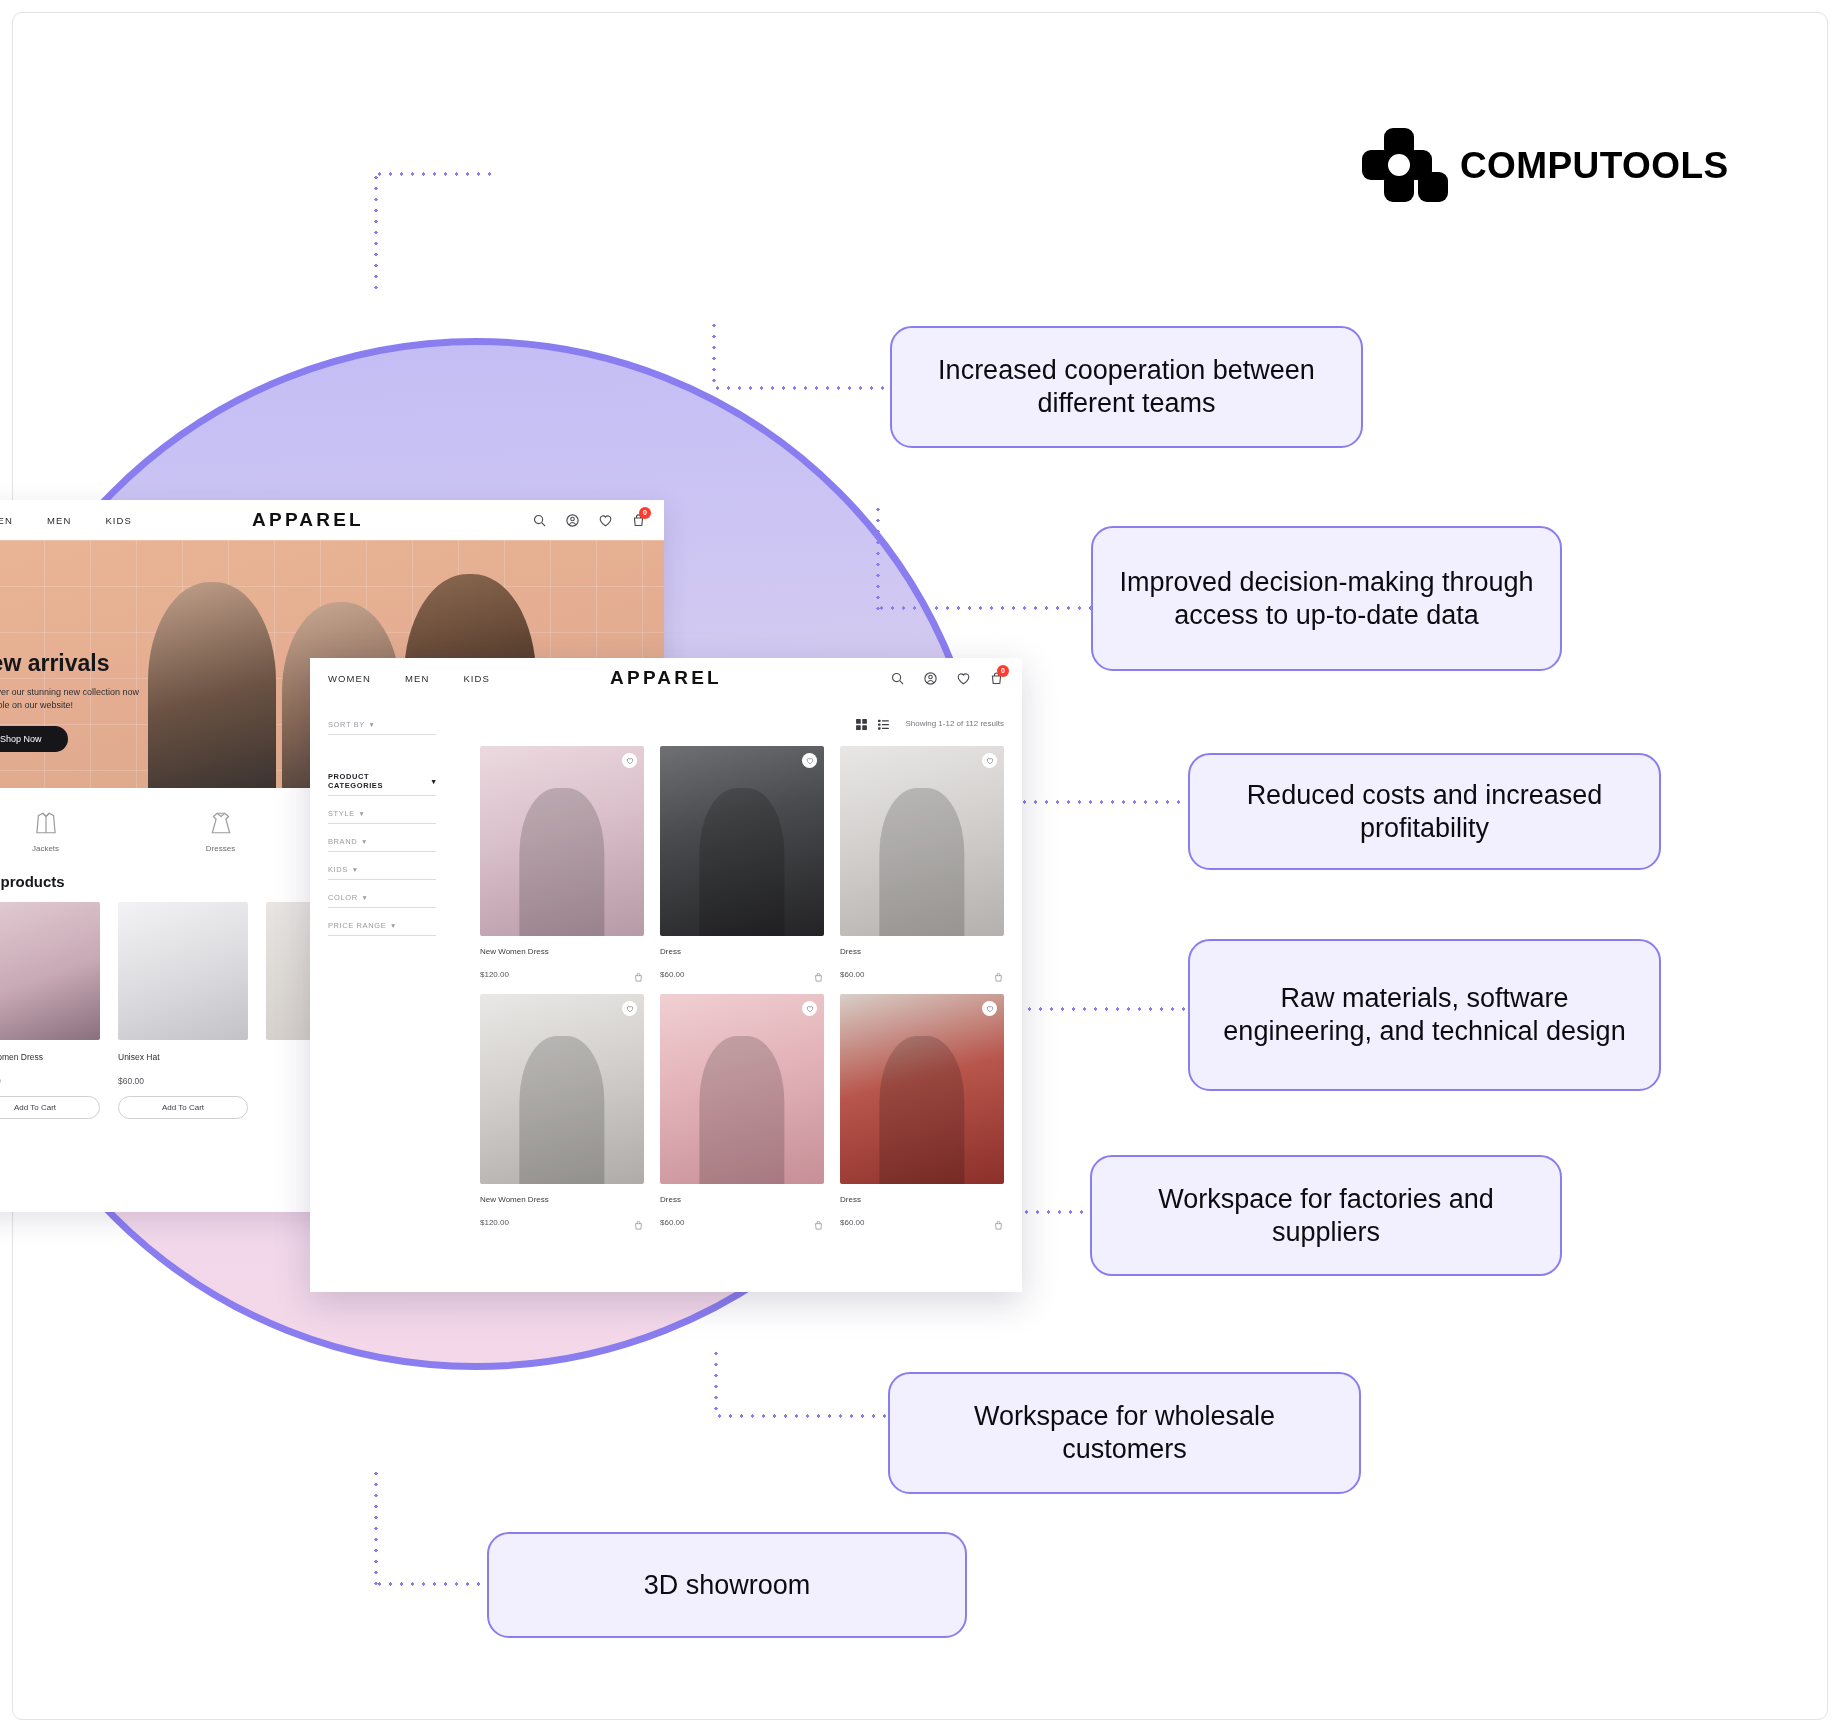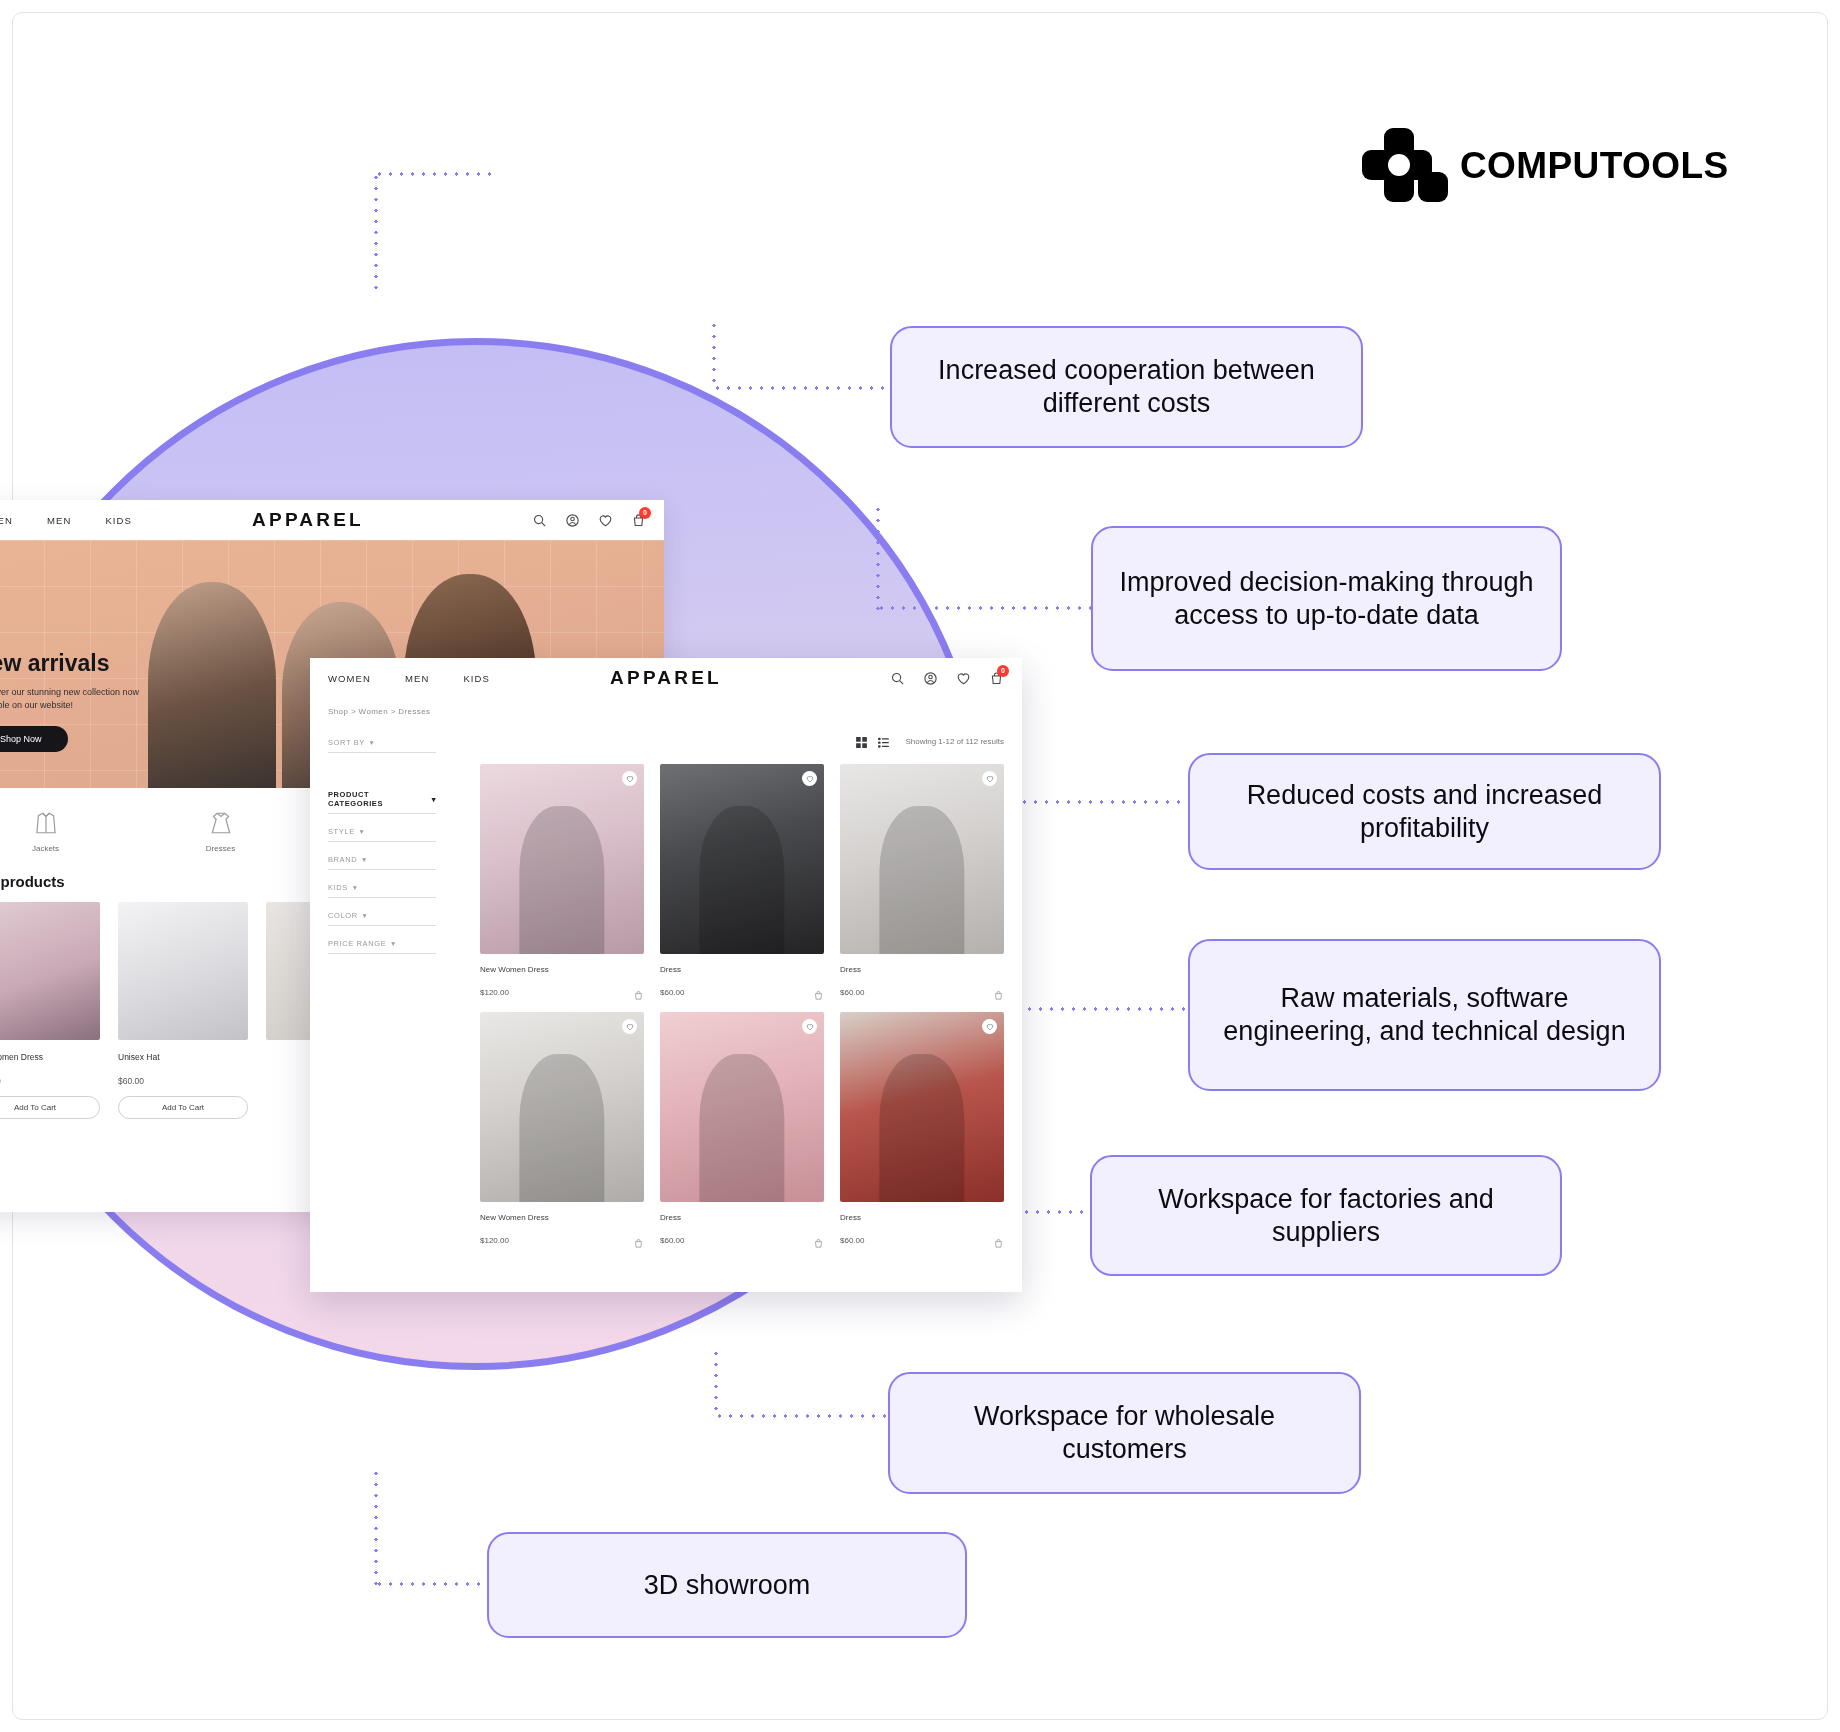--- a/index.html
+++ b/index.html
@@ -417,21 +417,20 @@
         <span class="ic">
           <svg viewBox="0 0 24 24" fill="none" stroke="#4a4b50" stroke-width="1.8">
               <path d="M5.5 8h13l-1.2 12H6.7z"></path>
               <path d="M8.8 8V6.3a3.2 3.2 0 0 1 6.4 0V8"></path>
             </svg>
           <span class="cart-badge">0</span>
         </span>
       </div>
     </div>
 
-    <div class="crumb">Shop  &gt;  Women  &gt;  Dresses</div>
 
     <div class="listing">
 
       <div class="filters">
         <div class="filter-row">
           <span>SORT BY</span>
           <span class="caret">▾</span>
         </div>
         <div class="filter-row active">
           <span>PRODUCT CATEGORIES</span>
@@ -592,21 +591,21 @@
                     <path d="M8.8 8V6.3a3.2 3.2 0 0 1 6.4 0V8"></path>
                   </svg></span>
             </div>
           </div>
 
         </div>
       </div>
     </div>
   </div>
 
-  <div class="bubble b1">Increased cooperation between different costs</div>
+  <div class="bubble b1">Increased cooperation between different teams</div>
   <div class="bubble b2">Improved decision-making through access to up-to-date data</div>
   <div class="bubble b3">Reduced costs and increased profitability</div>
   <div class="bubble b4">Raw materials, software engineering, and technical design</div>
   <div class="bubble b5">Workspace for factories and suppliers</div>
   <div class="bubble b6">Workspace for wholesale customers</div>
   <div class="bubble b7">3D showroom</div>
 
 </div>
 
 </body></html>

